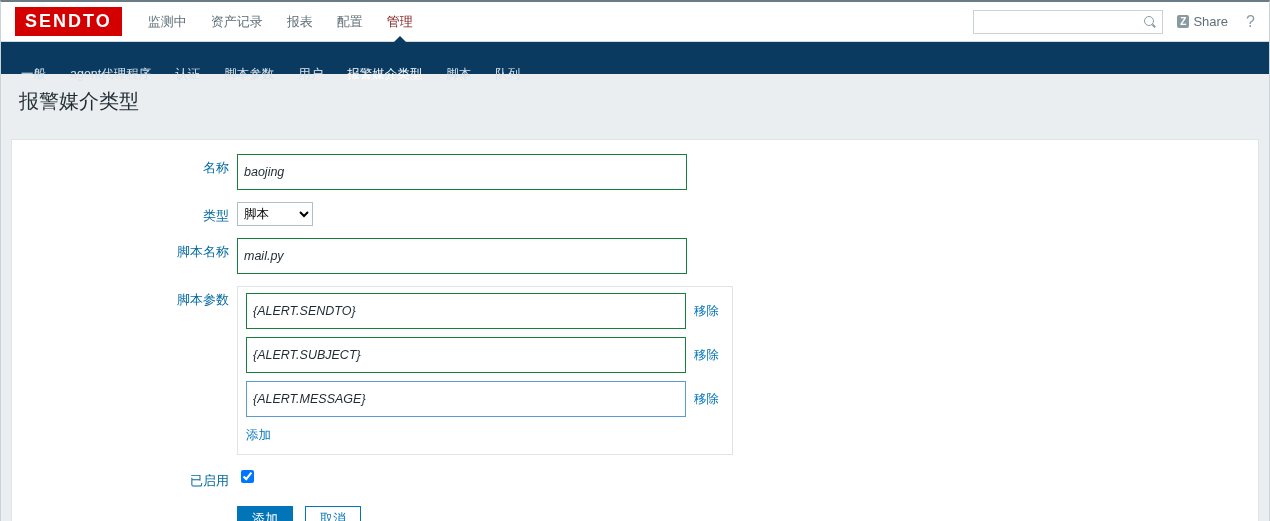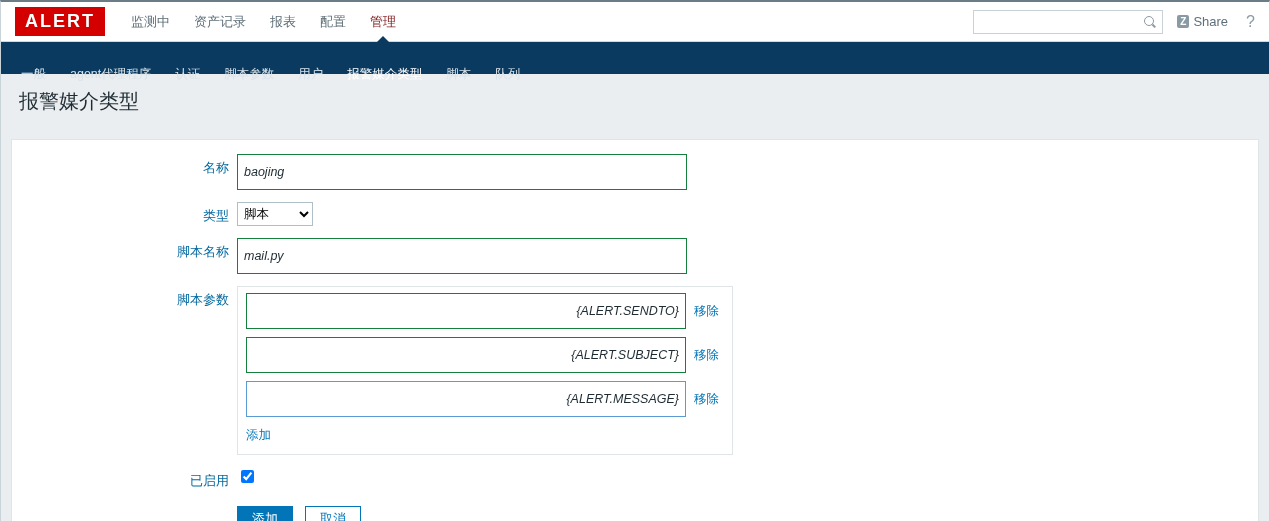--- a/index.html
+++ b/index.html
@@ -194,21 +194,20 @@
   .params-head .col-p { flex: 1; }
   .params-head .col-a { width: 40px; text-align: left; }
   .param-row {
     display: flex;
     align-items: center;
     gap: 8px;
     margin-bottom: 8px;
   }
   .param-row input.txt {
     flex: 1;
-    text-align: right;
   }
   .param-row .link, .add-link {
     color: #0275b8;
     cursor: pointer;
     font-size: 12.5px;
   }
   .param-row .link { width: 30px; }
   .add-link { margin-top: 2px; display: inline-block; }
   
   .btn-row {
@@ -252,21 +251,21 @@
     background: #8a9aa3;
     transform: rotate(45deg);
     left: 8px; top: 9px;
   }
 </style>
 </head>
 <body>
 
 <div class="page">
   <div class="topnav">
-    <div class="logo">ALERT</div>
+    <div class="logo">SENDTO</div>
     <div class="menu" id="topmenu">
         <div class="item">监测中</div>
         <div class="item">资产记录</div>
         <div class="item">报表</div>
         <div class="item">配置</div>
         <div class="item active">管理</div>
       </div>
     <div class="right">
       <div class="searchbox">
         <input type="text" style="">

